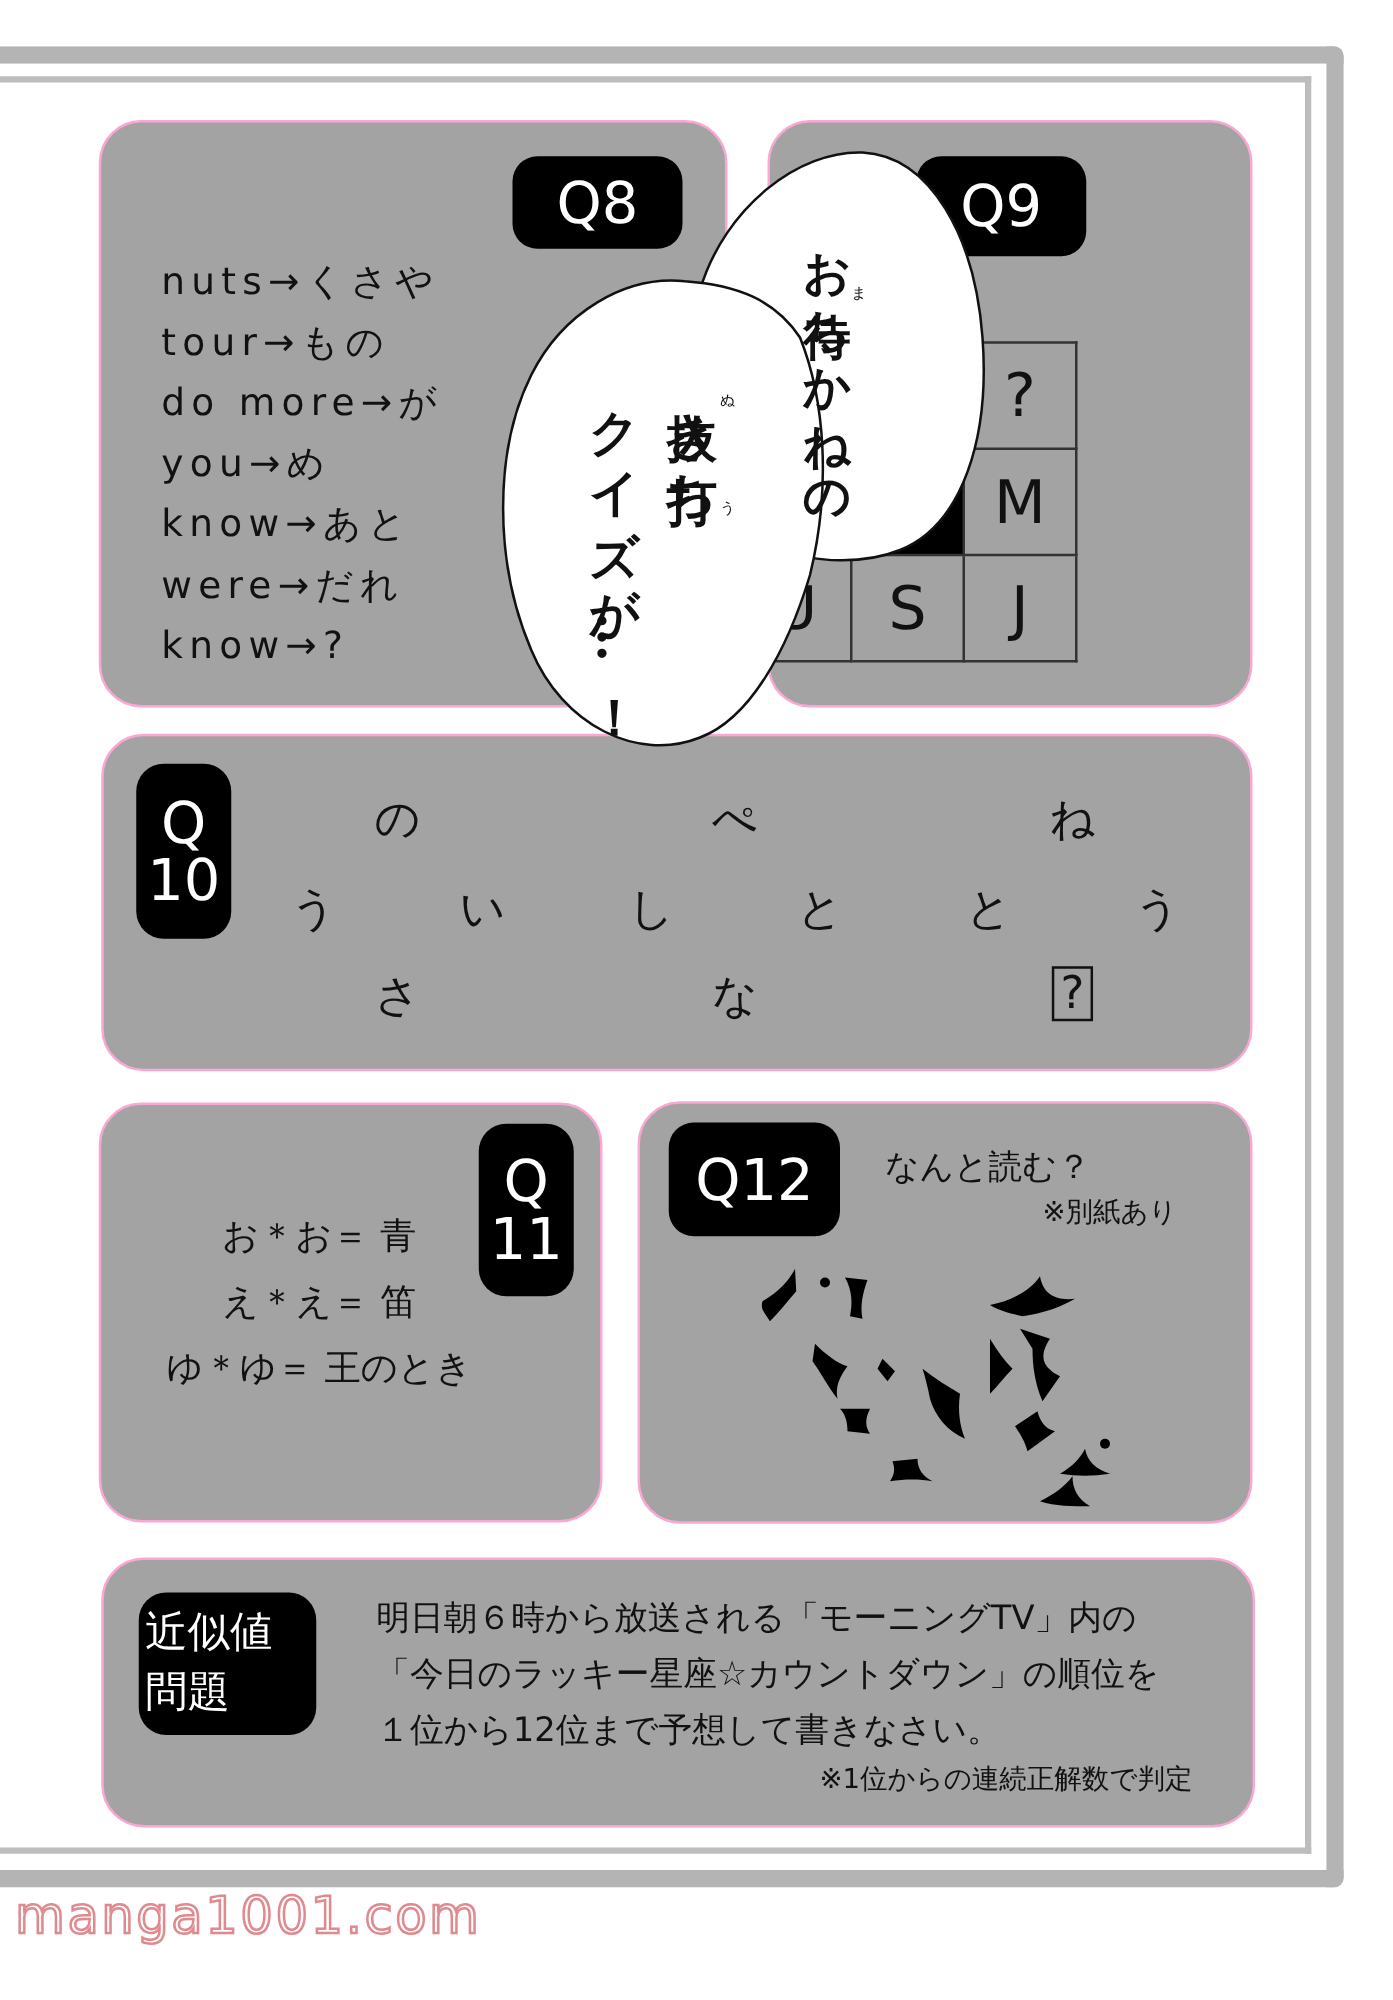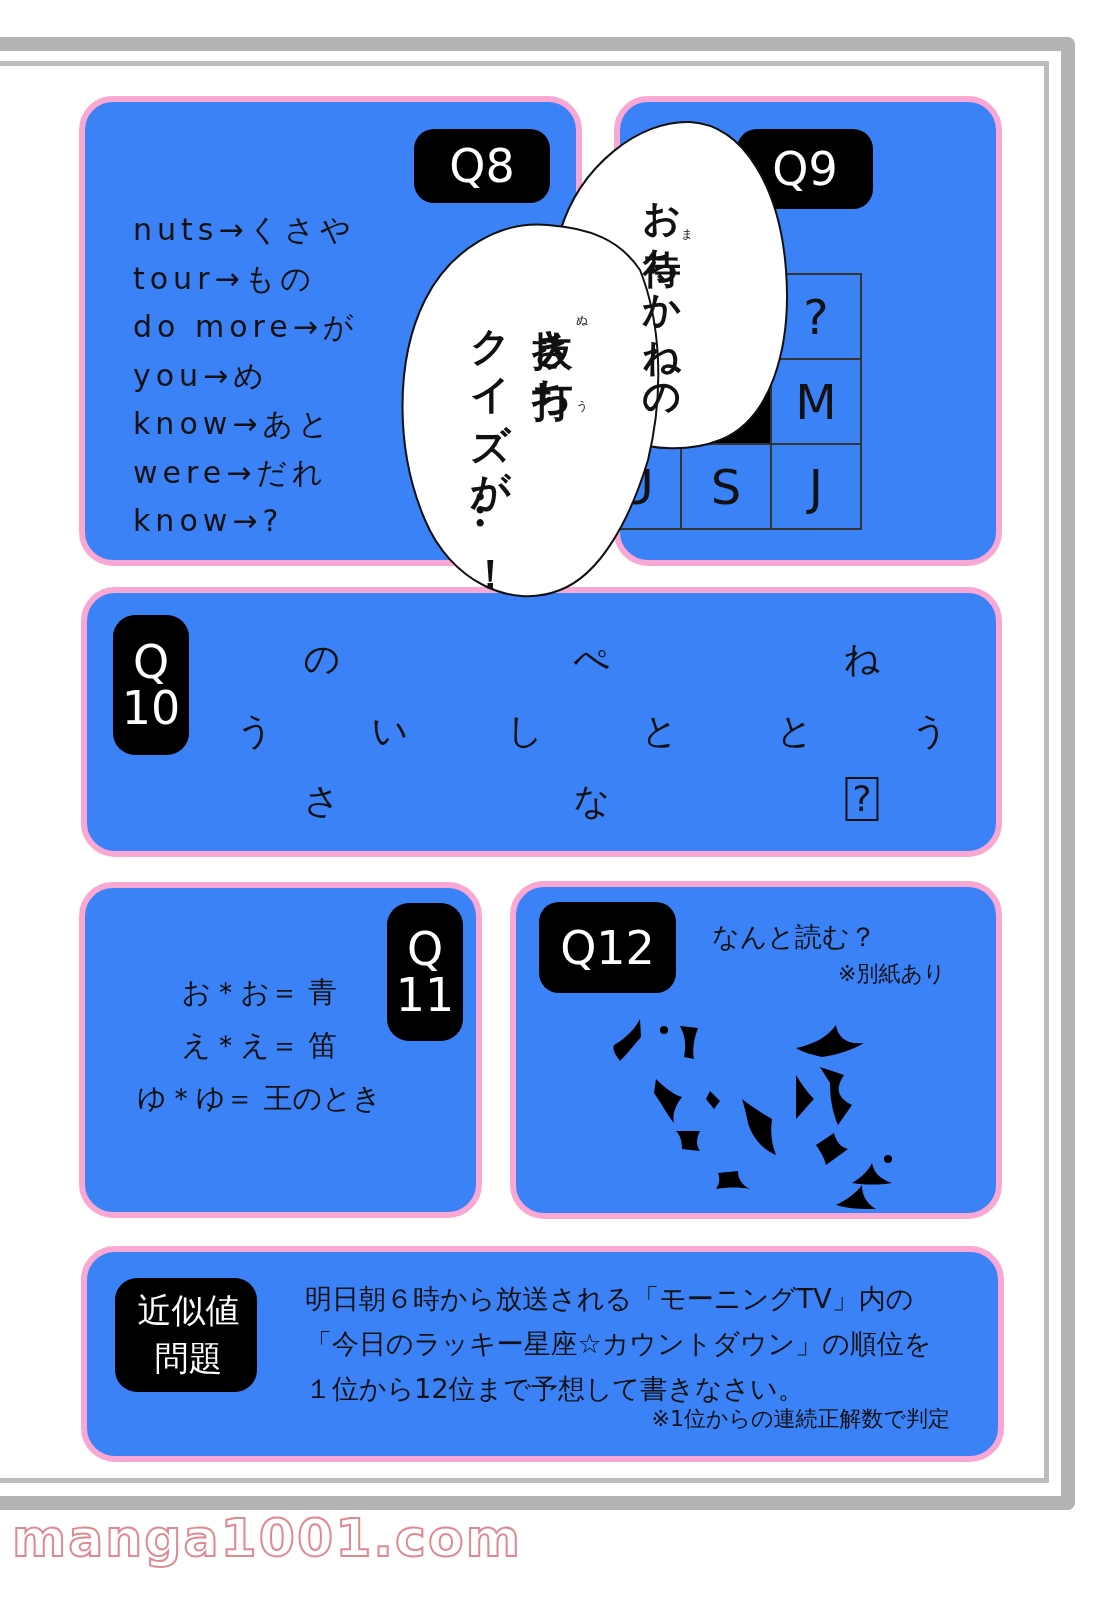--- a/index.html
+++ b/index.html
@@ -14,21 +14,21 @@
     position:absolute; left:-20px; top:37px; width:1095px; height:1473px;
     border:14px solid #b4b4b4; border-left:none; border-radius:0 8px 8px 0;
     box-sizing:border-box;
   }
   .frame-inner {
     position:absolute; left:-20px; top:61px; width:1069px; height:1422px;
     border:5px solid #bdbdbd; border-left:none;
     box-sizing:border-box;
   }
   .panel {
-    position:absolute; background:#3b82f6; border:6px solid #f9a8d4;
+    position:absolute; background:#a3a3a3; border:2px solid #f9a8d4;
     border-radius:34px; box-sizing:border-box;
   }
   .qbadge {
     position:absolute; background:#000; color:#fff; border-radius:20px;
     display:flex; align-items:center; justify-content:center;
     font-family:"DejaVu Sans", sans-serif; font-weight:normal;
     line-height:1;
   }
   .qbadge.v { flex-direction:column; border-radius:22px; }
   .q8-lines { position:absolute; left:48px; top:104px; font-size:30px; line-height:48.5px; letter-spacing:5px; }
@@ -63,21 +63,21 @@
 
   
   .bubble-svg { position:absolute; left:0; top:0; width:1114px; height:1600px; pointer-events:none; }
   .vtext {
     position:absolute; writing-mode:vertical-rl; font-family:"DejaVu Serif", serif;
     font-weight:bold; font-size:38px; line-height:1.15; letter-spacing:2px;
   }
   .ruby { position:absolute; font-size:12px; font-family:"DejaVu Sans", sans-serif; }
 
   .watermark {
-    position:absolute; left:12px; top:1508px; font-size:52px; font-weight:bold;
+    position:absolute; left:12px; top:1508px; font-size:41px; font-weight:normal;
     font-family:"DejaVu Sans", sans-serif; color:transparent;
     -webkit-text-stroke:2px #e08a90; letter-spacing:2px;
   }
 </style>
 </head>
 <body>
 
 <div class="frame-outer"></div>
 <div class="frame-inner"></div>
 
@@ -181,21 +181,21 @@
       <path d="M202 286 L222 284 C222 292 226 298 234 302 C224 300 212 300 200 302 C204 296 204 292 202 286Z"></path>
       <path d="M300 258 L318 246 C320 254 324 260 332 262 L310 278 C308 270 304 264 300 258Z"></path>
       <circle cx="372" cy="272" r="4"></circle>
       <path d="M336 296 C346 290 352 284 356 276 C358 286 364 292 376 296 C362 298 350 298 336 296Z"></path>
       <path d="M320 318 C332 312 340 306 346 298 C346 308 350 316 360 322 C346 322 332 322 320 318Z"></path>
     </g>
   </svg>
 </div>
 
 <div class="panel" style="left:81px;top:1246px;width:923px;height:216px;">
-  <div class="qbadge v" style="left:28px;top:26px;width:142px;height:114px;font-size:34px;align-items:center;padding-left:5px;box-sizing:border-box;line-height:1.4;">
+  <div class="qbadge v" style="left:28px;top:26px;width:142px;height:114px;font-size:34px;align-items:flex-start;padding-left:5px;box-sizing:border-box;line-height:1.4;">
     <span>近似値</span>
     <span>問題</span>
   </div>
   <div class="approx-text">
     <div>明日朝６時から放送される「モーニングTV」内の</div>
     <div>「今日のラッキー星座☆カウントダウン」の順位を</div>
     <div>１位から12位まで予想して書きなさい。</div>
   </div>
   <div class="approx-note">※1位からの連続正解数で判定</div>
 </div>

